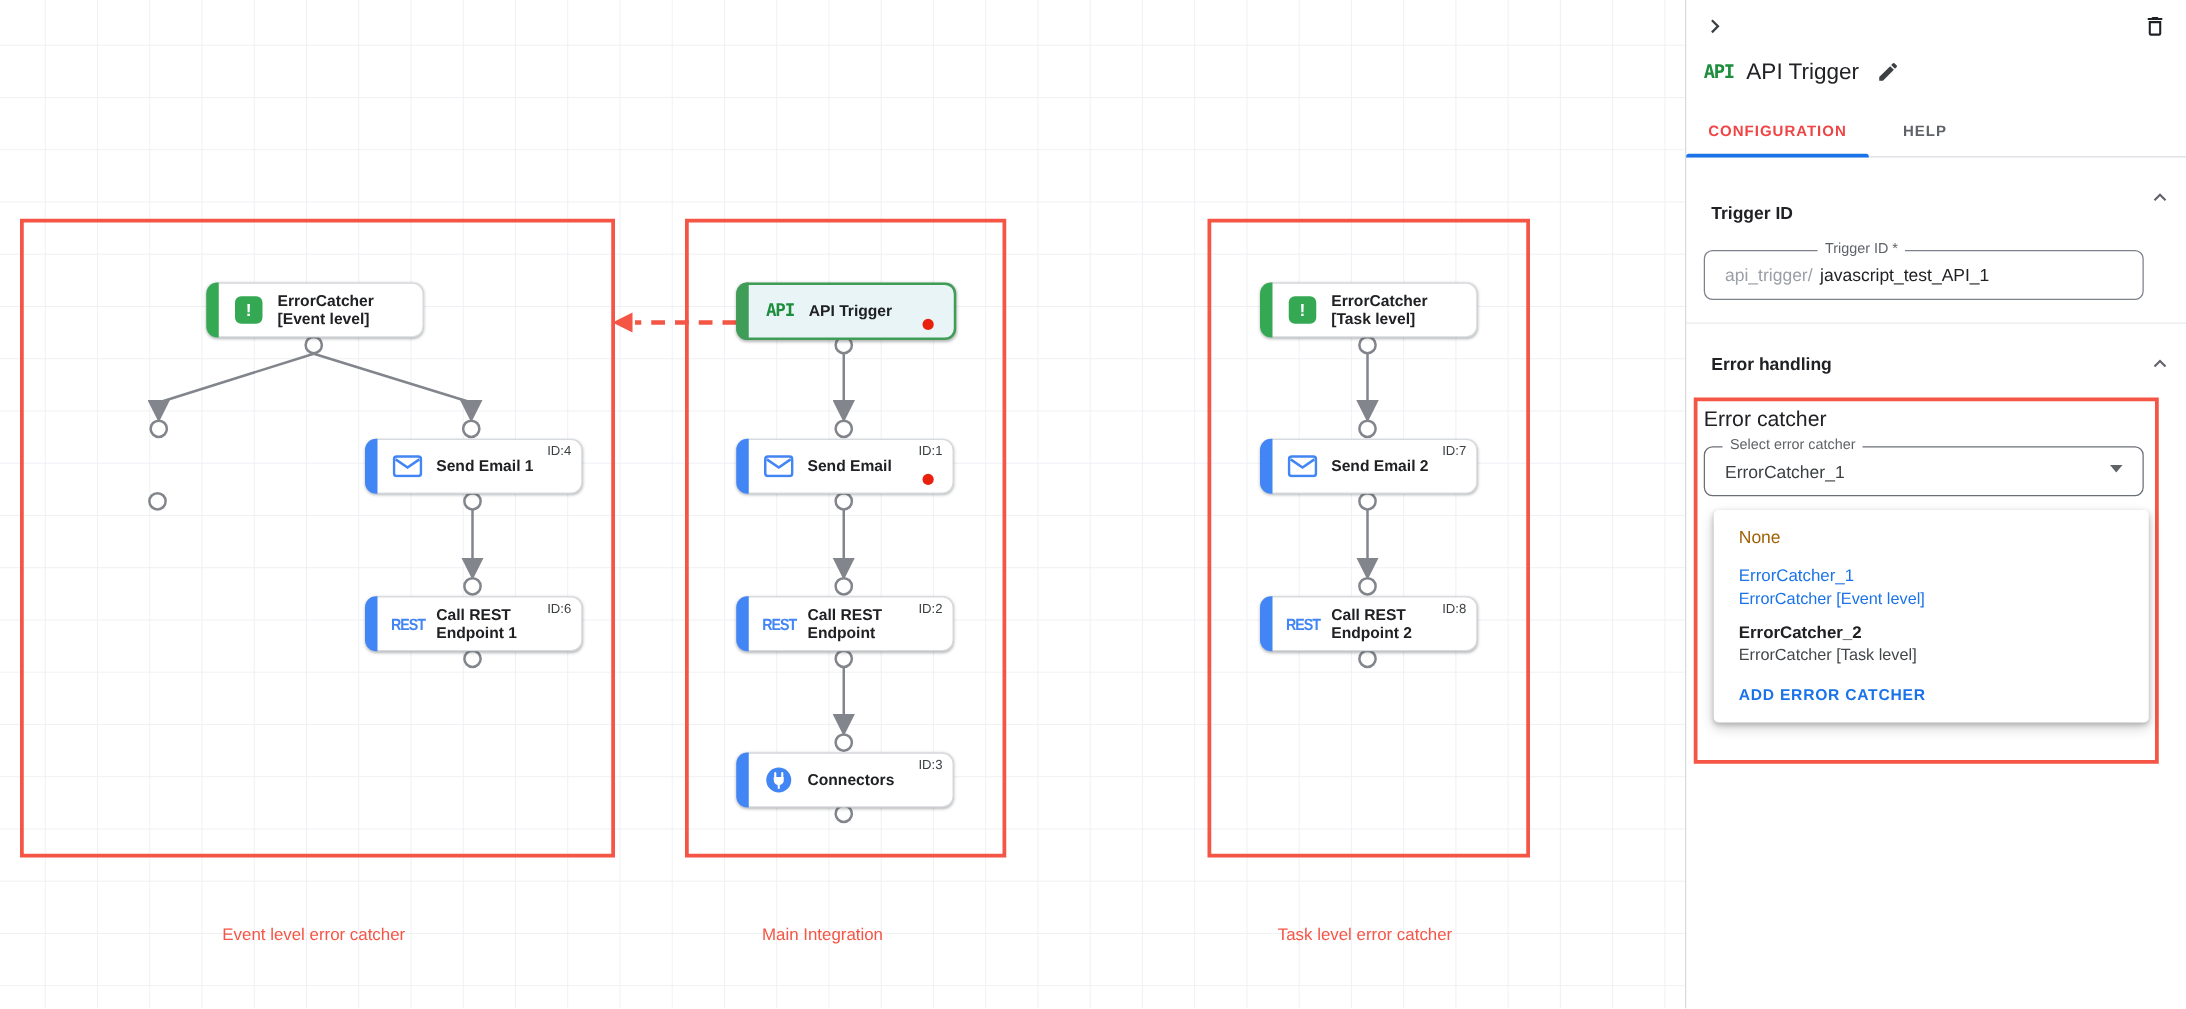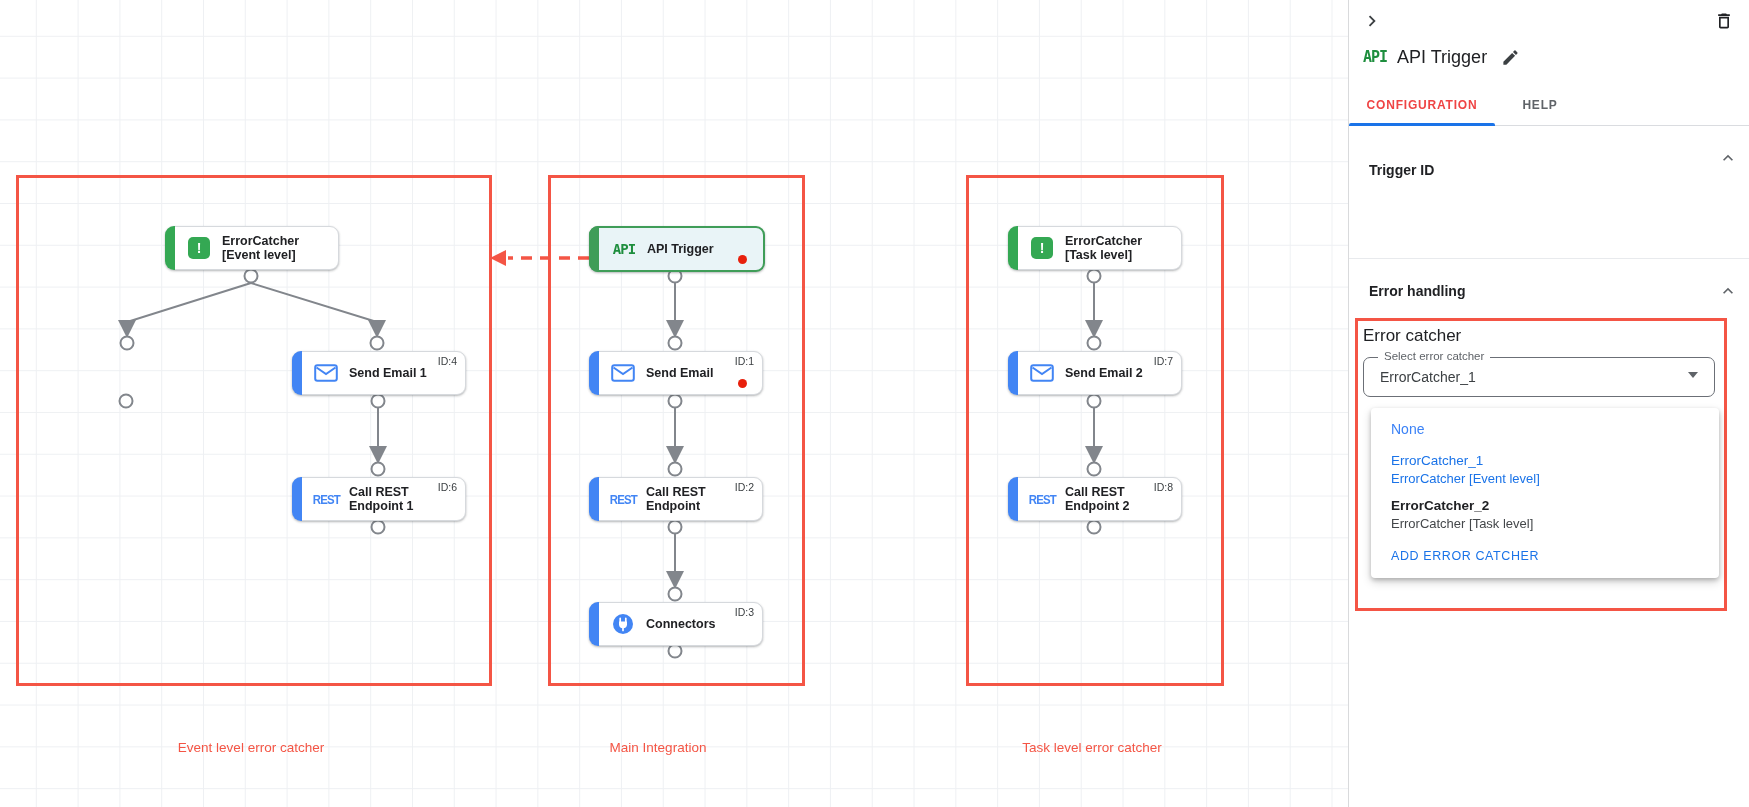--- a/index.html
+++ b/index.html
@@ -50,28 +50,28 @@
   .float-label{position:absolute;top:-8px;font-size:11.5px;color:#5f6368;background:#fff;padding:0 6px;}
   .field-prefix{color:#9aa0a6;font-size:14px;margin-left:16px;}
   .field-value{color:#202124;font-size:14px;margin-left:6px;}
   .divider{position:absolute;left:0;width:401px;border-top:1px solid #e8eaed;}
   #red-zone{position:absolute;left:6px;top:318px;width:366px;height:287px;border:3px solid #f45545;}
   .small-label{position:absolute;font-size:17px;color:#202124;}
   .select-caret{position:absolute;right:16px;top:14px;width:0;height:0;border-left:5px solid transparent;
     border-right:5px solid transparent;border-top:6px solid #5f6368;}
   #dropdown-menu{position:absolute;left:22px;top:408px;width:348px;height:170px;background:#fff;border-radius:4px;
     box-shadow:0 2px 4px rgba(0,0,0,.2),0 4px 10px rgba(0,0,0,.18);z-index:9;}
-  .menu-item-none{padding:13px 20px 8px;font-size:14px;color:#3b82f6;cursor:pointer;}
+  .menu-item-none{padding:13px 20px 8px;font-size:14px;color:#a16207;cursor:pointer;}
   .menu-opt{padding:8px 20px 4px;cursor:pointer;}
   .menu-opt .opt-name{font-size:13.5px;font-weight:600;}
   .menu-opt .opt-detail{font-size:13px;margin-top:3px;}
   .menu-opt.blue .opt-name,.menu-opt.blue .opt-detail{color:#1a73e8;font-weight:500;}
   .menu-opt.dark .opt-name{color:#202124;}
   .menu-opt.dark .opt-detail{color:#44474a;}
-  .menu-add{padding:14px 20px;font-size:12.5px;font-weight:normal;letter-spacing:.6px;color:#1a73e8;cursor:pointer;}
+  .menu-add{padding:14px 20px;font-size:12.5px;font-weight:bold;letter-spacing:.6px;color:#1a73e8;cursor:pointer;}
 </style>
 </head>
 <body>
 
 <div id="app">
 
   <div id="canvas">
 
     <div class="group-box" style="left:16px;top:175px;width:470px;height:505px"></div>
     <div class="group-box" style="left:548px;top:175px;width:251px;height:505px"></div>
@@ -269,20 +269,25 @@
       <div class="tab inactive">HELP</div>
     </div>
 
     <div class="section-header" style="top:162px">Trigger ID</div>
     <div class="icon-btn chev-up" style="top:145px">
       <svg width="20" height="20" viewBox="0 0 24 24">
           <path fill="#5f6368" d="M12 8l-6 6 1.41 1.41L12 10.83l4.59 4.58L18 14l-6-6z"></path>
         </svg>
     </div>
 
+    <div class="outlined-field" style="top:200px">
+      <span class="float-label" style="left:90px">Trigger ID *</span>
+      <span class="field-prefix">api_trigger/</span>
+      <span class="field-value">javascript_test_API_1</span>
+    </div>
 
     <div class="divider" style="top:258px"></div>
 
     <div class="section-header" style="top:283px">Error handling</div>
     <div class="icon-btn chev-up" style="top:278px">
       <svg width="20" height="20" viewBox="0 0 24 24">
           <path fill="#5f6368" d="M12 8l-6 6 1.41 1.41L12 10.83l4.59 4.58L18 14l-6-6z"></path>
         </svg>
     </div>
 

